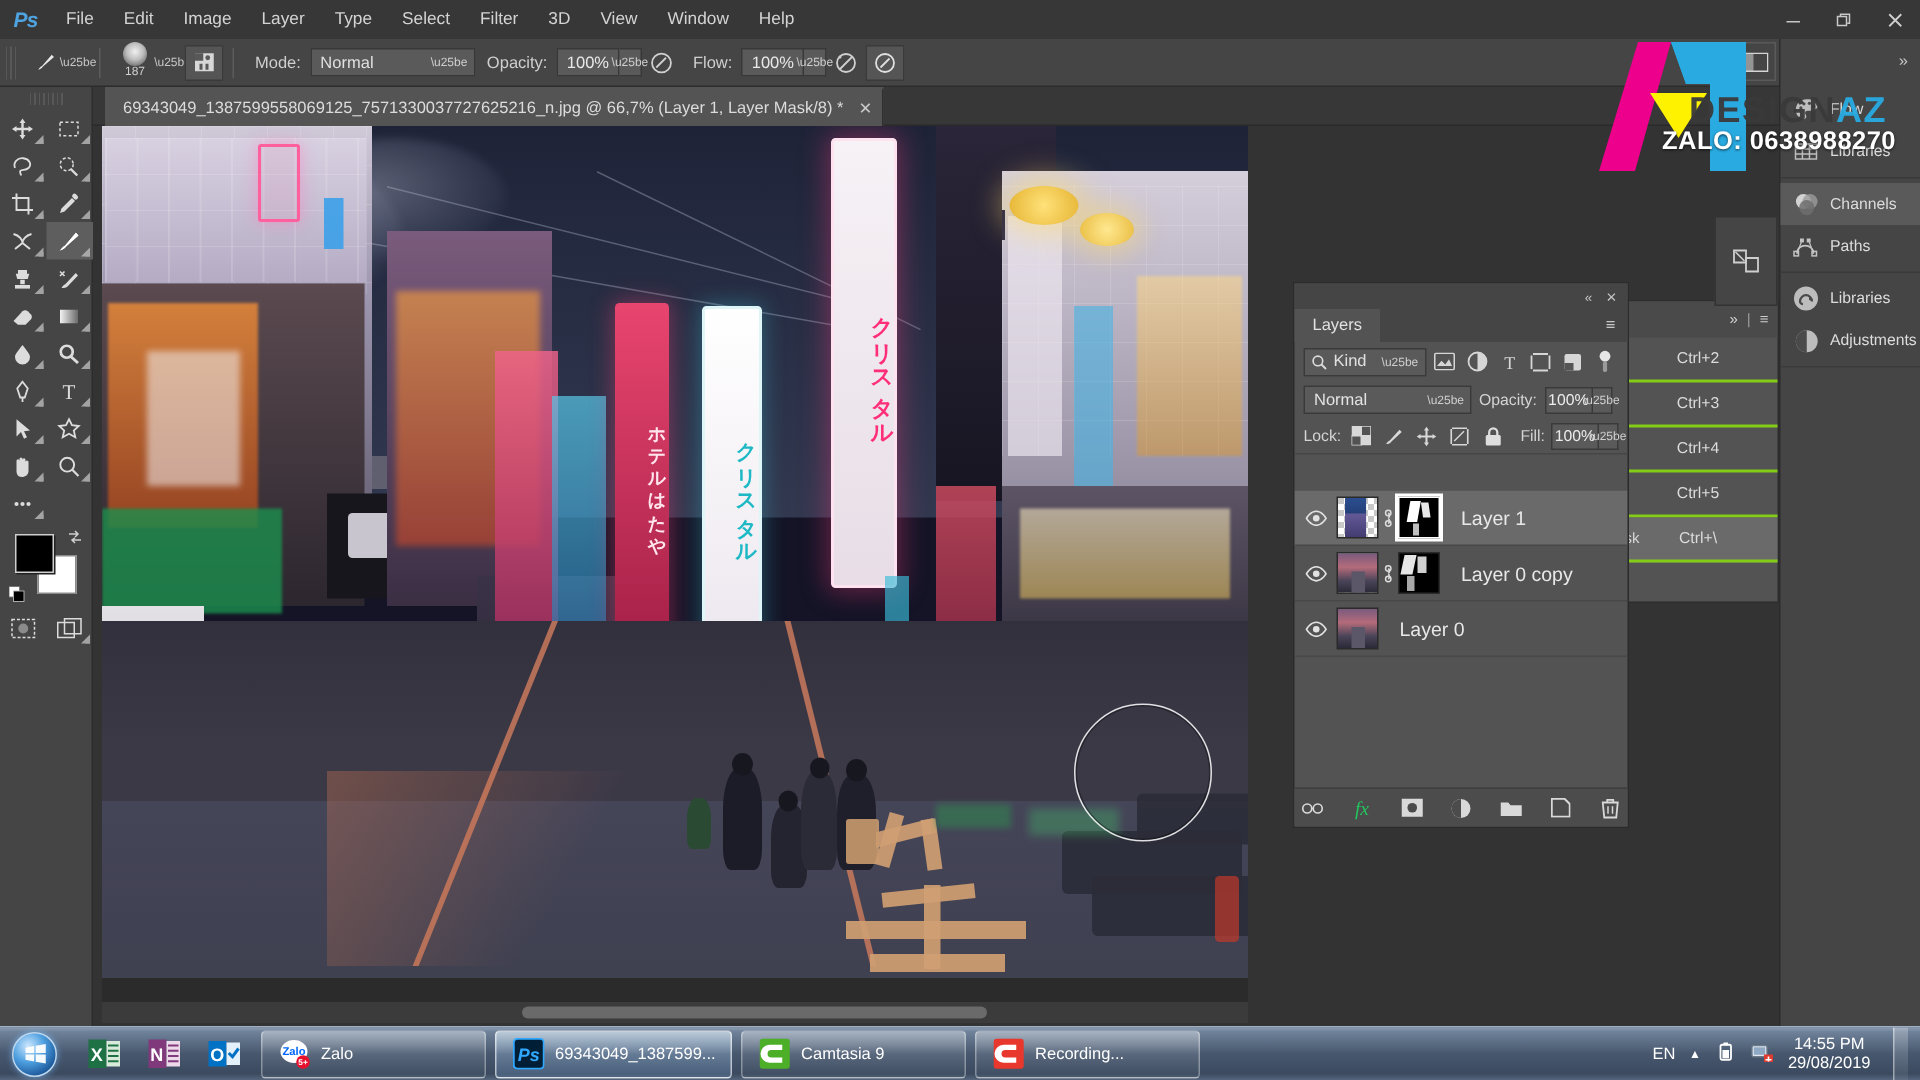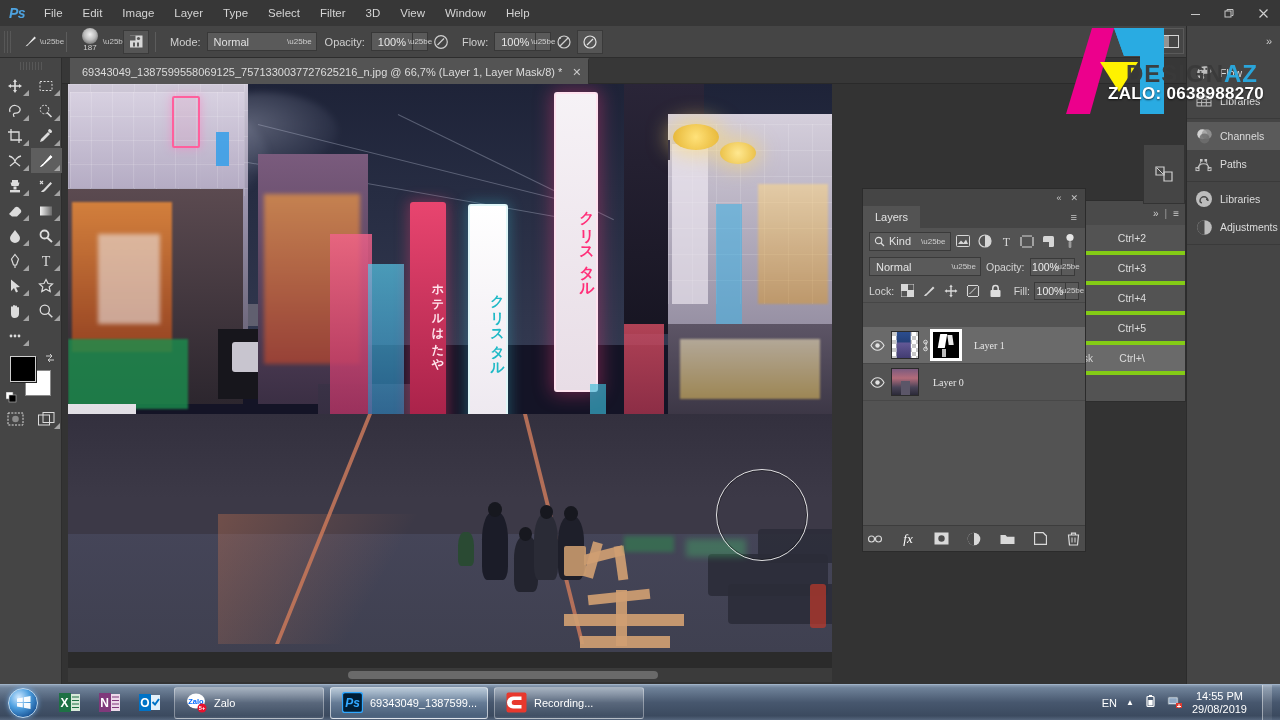--- a/index.html
+++ b/index.html
@@ -200,21 +200,21 @@
     background:#6a6a6a;border-radius:4px;}
 
   
   .channels-panel {
     position:absolute; left:1078px; top:200px; width:108px; height:202px;
     background:#535353; border:1px solid #2d2d2d;
   }
   .ch-head { height:24px; display:flex; align-items:center; justify-content:flex-end;
     padding-right:6px; gap:6px; color:#cfcfcf; font-size:10px; background:#4a4a4a;}
   .ch-row { height:30px; display:flex; align-items:center; justify-content:center;
-    color:#dcdcdc; font-size:10.5px; border-bottom:4px solid #84cc16; position:relative;}
+    color:#dcdcdc; font-size:10.5px; border-bottom:2px solid #84cc16; position:relative;}
   .ch-row.sel { background:#6a6a6a; }
   .ch-row .lbl { position:absolute; left:4px; color:#d5d5d5; font-size:10px; }
 
   
   .layers-panel {
     position:absolute; left:862px; top:188px; width:224px; height:364px;
     background:#535353; border:1px solid #2b2b2b;
   }
   .lp-titlerow { height:17px; background:#454545; display:flex; align-items:center;
     justify-content:flex-end; gap:9px; padding-right:7px; color:#c3c3c3; font-size:9px; }
@@ -251,27 +251,27 @@
   .layer-row.sel { background:#6a6a6a; }
   .eye { width:28px; height:37px; display:flex;align-items:center;justify-content:center;}
   .thumb-img { width:28px;height:28px; border:1px solid #2b2b2b; overflow:hidden; position:relative;
     background:
       repeating-conic-gradient(#ffffff 0 25%, #c8c8c8 0 50%) 0 0/8px 8px; }
   .thumb-img .mini { position:absolute; inset:0; }
   .link-i { width:13px;display:flex;align-items:center;justify-content:center;color:#d8d8d8;font-size:10px;}
   .mask-thumb { width:28px;height:28px; border:1px solid #2b2b2b; position:relative; overflow:hidden;
     background:#000;}
   .mask-thumb.active { outline:2px solid #ffffff; outline-offset:0px; border-color:#fff;}
-  .layer-name { margin-left:14px; color:#e8e8e8; font-size:10px;font-family:Liberation Serif, serif; }
+  .layer-name { margin-left:14px; color:#e8e8e8; font-size:13px; }
   .lp-bottom {
     position:absolute; left:0; bottom:0; width:222px; height:26px; background:#4c4c4c;
     display:flex; align-items:center; justify-content:center; gap:17px;
     border-top:1px solid #3d3d3d;
   }
-  .lb-i { color:#ffffff; font-size:12px; display:flex;align-items:center;justify-content:center;
+  .lb-i { color:#22c55e; font-size:12px; display:flex;align-items:center;justify-content:center;
     width:16px;height:16px;}
 
   
   .rdock {
     position:absolute; right:0; top:26px; width:94px; height:658px;
     background:#454545; border-left:1px solid #2c2c2c;
   }
   .rd-top { height:30px; display:flex; align-items:center; justify-content:flex-end;
     gap:8px; padding-right:8px; color:#cacaca; font-size:11px; }
   .rd-group { border-bottom:1px solid #3a3a3a; padding:3px 0; }
@@ -933,20 +933,45 @@
             </svg>
         </div>
         <div class="mask-thumb active">
           <div style="position:absolute;left:6px;top:2px;width:7px;height:14px;background:#fff;transform:skewX(-10deg)"></div>
           <div style="position:absolute;left:15px;top:3px;width:5px;height:10px;background:#e8e8e8;transform:skewX(8deg)"></div>
           <div style="position:absolute;left:9px;top:17px;width:4px;height:8px;background:#bdbdbd"></div>
         </div>
         <div class="layer-name">Layer 1</div>
       </div>
 
+      <div class="layer-row">
+        <div class="eye">
+          <svg width="15" height="11" viewBox="0 0 15 11">
+              <path d="M7.5 0.8 C11.5 0.8 14 5.5 14 5.5 S11.5 10.2 7.5 10.2 S1 5.5 1 5.5 S3.5 0.8 7.5 0.8 Z" fill="none" stroke="#e2e2e2" stroke-width="1.1"></path>
+              <circle cx="7.5" cy="5.5" r="2.2" fill="#e2e2e2"></circle>
+            </svg>
+        </div>
+        <div class="thumb-img">
+          <div class="mini" style="background:linear-gradient(180deg,#7b5b7e 0%,#b36b7a 35%,#4a4458 70%,#2b2a38 100%)"></div>
+          <div style="position:absolute;left:9px;bottom:0;width:9px;height:14px;background:#5b5668"></div>
+        </div>
+        <div class="link-i">
+          <svg width="9" height="13" viewBox="0 0 9 13">
+              <path d="M4.5 3 a2 2 0 0 1 0 3.2 M4.5 6.8 a2 2 0 0 1 0 3.2" fill="none" stroke="#dcdcdc" stroke-width="1.1"></path>
+              <circle cx="4.5" cy="3" r="1.8" fill="none" stroke="#dcdcdc" stroke-width="1"></circle>
+              <circle cx="4.5" cy="10" r="1.8" fill="none" stroke="#dcdcdc" stroke-width="1"></circle>
+            </svg>
+        </div>
+        <div class="mask-thumb">
+          <div style="position:absolute;left:2px;top:1px;width:8px;height:13px;background:#e6e6e6;transform:skewX(-12deg)"></div>
+          <div style="position:absolute;left:12px;top:2px;width:6px;height:11px;background:#d0d0d0"></div>
+          <div style="position:absolute;left:5px;top:15px;width:5px;height:10px;background:#a8a8a8"></div>
+        </div>
+        <div class="layer-name">Layer 0 copy</div>
+      </div>
 
       <div class="layer-row">
         <div class="eye">
           <svg width="15" height="11" viewBox="0 0 15 11">
               <path d="M7.5 0.8 C11.5 0.8 14 5.5 14 5.5 S11.5 10.2 7.5 10.2 S1 5.5 1 5.5 S3.5 0.8 7.5 0.8 Z" fill="none" stroke="#e2e2e2" stroke-width="1.1"></path>
               <circle cx="7.5" cy="5.5" r="2.2" fill="#e2e2e2"></circle>
             </svg>
         </div>
         <div class="thumb-img">
           <div class="mini" style="background:linear-gradient(180deg,#7b5b7e 0%,#b36b7a 35%,#4a4458 70%,#2b2a38 100%)"></div>
@@ -1149,20 +1174,29 @@
     <div class="tb-task active">
       <span class="app-ico">
         <svg width="21" height="21" viewBox="0 0 21 21">
             <rect x="0.5" y="0.5" width="20" height="20" rx="2.5" fill="#001e36" stroke="#31a8ff" stroke-width="1.3"></rect>
             <text x="10.5" y="15" font-size="12" font-weight="bold" font-style="italic" fill="#31a8ff" text-anchor="middle" font-family="Liberation Sans, sans-serif">Ps</text>
           </svg>
       </span>
       <span>69343049_1387599...</span>
     </div>
 
+    <div class="tb-task">
+      <span class="app-ico">
+        <svg width="21" height="21" viewBox="0 0 21 21">
+            <rect x="0.5" y="0.5" width="20" height="20" rx="2" fill="#4caf27"></rect>
+            <path d="M15.5 4.5 H7 a4.8 4.8 0 0 0 0 12 h8.5 v-3.5 H8.2 a1.6 1.6 0 0 1 0-5 h7.3 Z" fill="#fff"></path>
+          </svg>
+      </span>
+      <span>Camtasia 9</span>
+    </div>
 
     <div class="tb-task">
       <span class="app-ico">
         <svg width="21" height="21" viewBox="0 0 21 21">
             <rect x="0.5" y="0.5" width="20" height="20" rx="2" fill="#e8382d"></rect>
             <path d="M15.5 4.5 H7 a4.8 4.8 0 0 0 0 12 h8.5 v-3.5 H8.2 a1.6 1.6 0 0 1 0-5 h7.3 Z" fill="#fff"></path>
           </svg>
       </span>
       <span>Recording...</span>
     </div>

